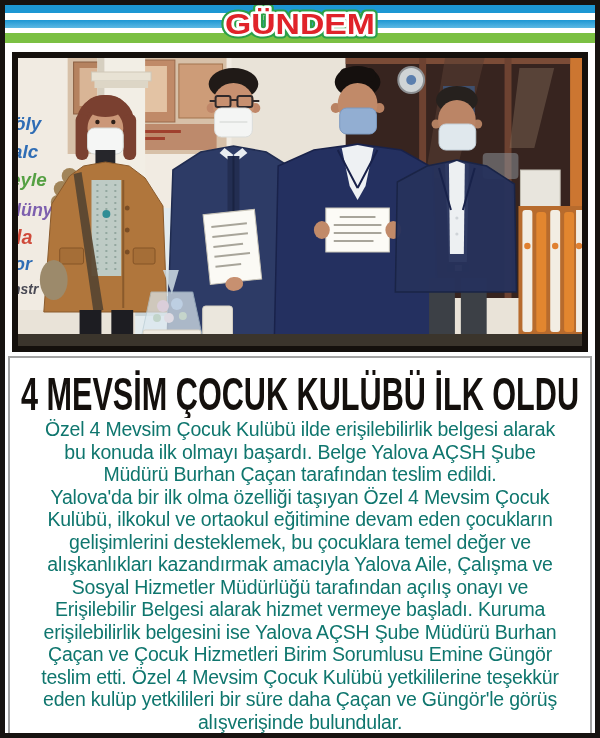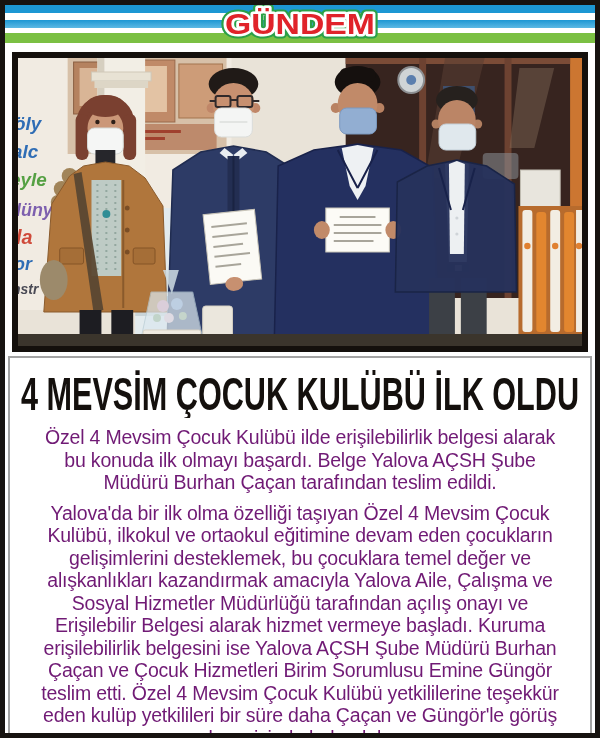--- a/index.html
+++ b/index.html
@@ -16,22 +16,22 @@
   .stripe.s-green1{height:10px;background:#7bc043;}
   .logo-svg{position:absolute;left:50%;top:0;transform:translateX(-50%);}
 
   
   .photo-frame{margin:9px 7px 4px;border:6px solid #14100c;height:288px;background:#f0abfc;}
   .photo-svg{display:block;width:100%;height:100%;}
 
   
   .article-box{margin:0 3px;border:2px solid #a3a3a3;padding:12px 8px 8px;overflow:hidden;text-align:center;}
   .headline-svg{display:block;width:100%;height:48px;}
-  .body-copy p{margin:8px;font-size:19.5px;line-height:22.5px;letter-spacing:-0.2px;
-               color:#701a75;white-space:nowrap;}
+  .body-copy p{margin:0;font-size:19.5px;line-height:22.5px;letter-spacing:-0.2px;
+               color:#0f766e;white-space:nowrap;}
 </style>
 </head>
 <body>
 
 <div class="page">
 
   <div class="masthead">
     <div class="stripe s-blue1"></div>
     <div class="stripe s-white1"></div>
     <div class="stripe s-blue2"></div>

